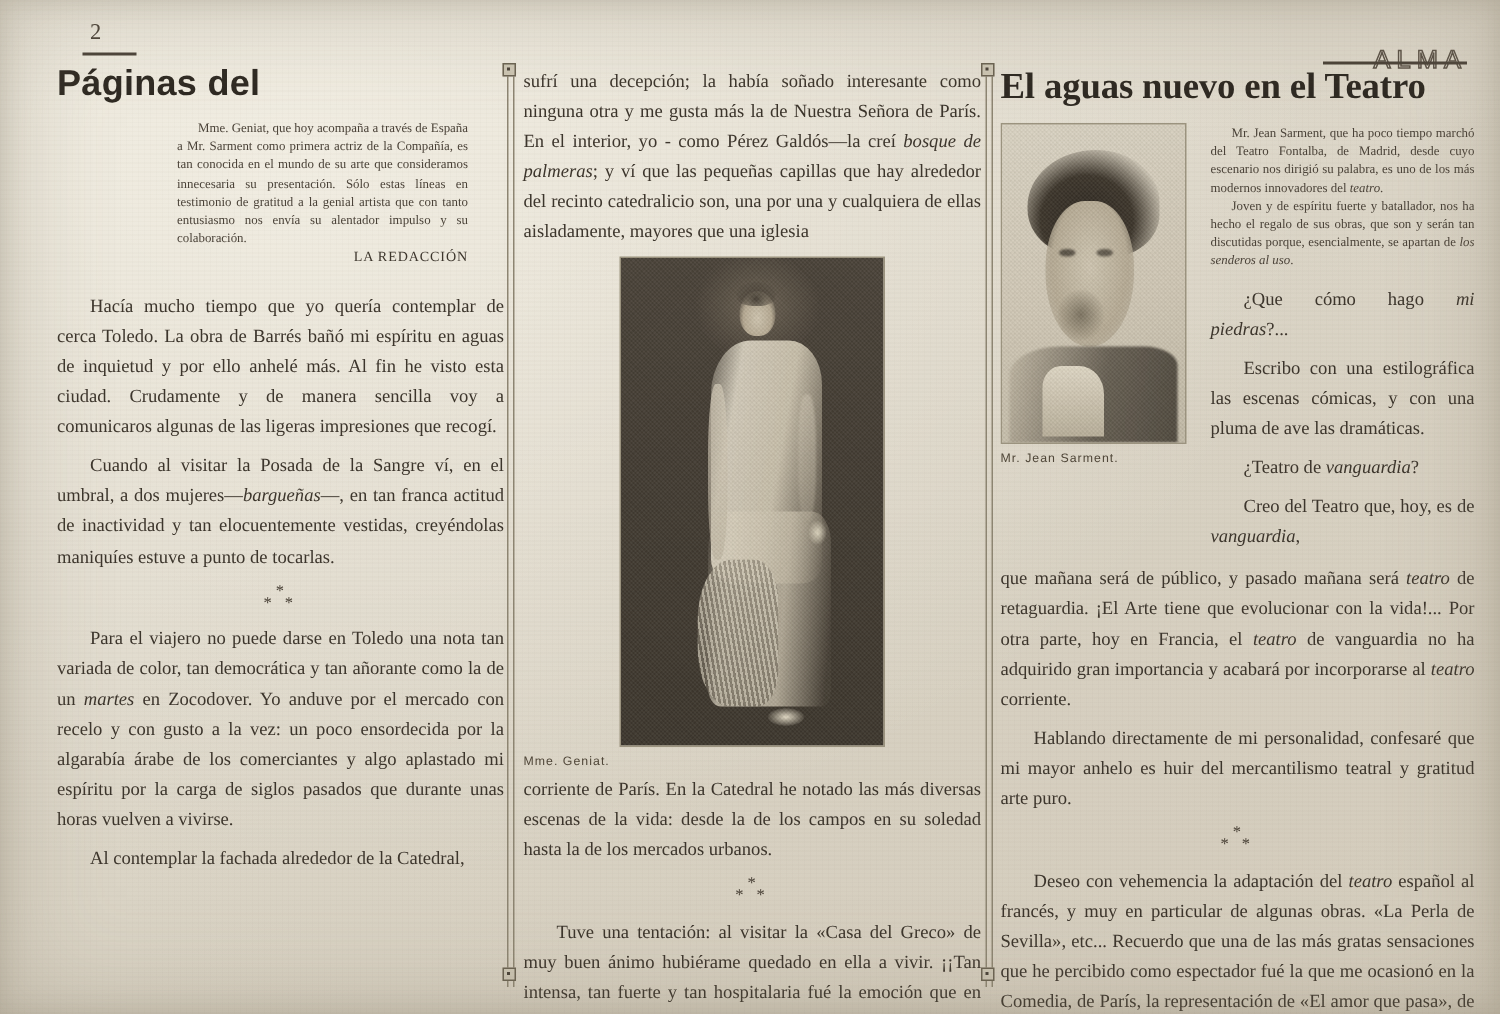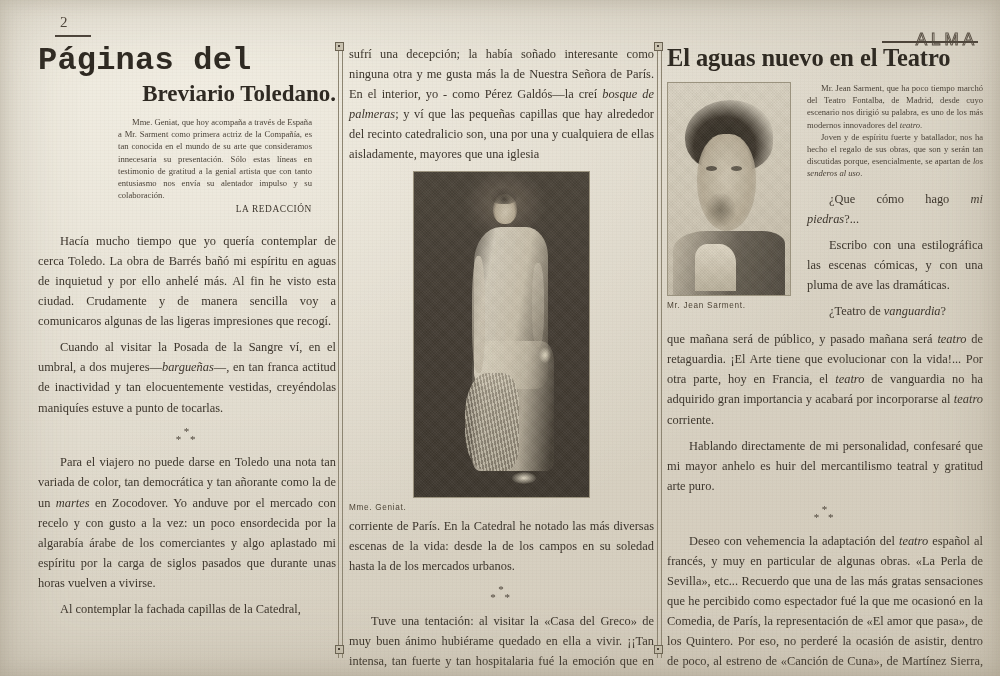--- a/index.html
+++ b/index.html
@@ -47,22 +47,22 @@
   .rule-dbl{position:absolute;top:44px;height:614px;width:5px;}
   .rule-dbl i{position:absolute;top:0;bottom:0;width:0;border-left:1.1px solid #8d8572;display:block;}
   .rule-dbl i.a{left:0;}
   .rule-dbl i.b{left:4px;}
 
   .regmark{position:absolute;width:7px;height:7px;border:1.2px solid #6b6352;background:#cdc6b4;}
   .regmark:after{content:"";position:absolute;left:1.5px;top:1.5px;width:2px;height:2px;background:#4a4238;}
 
   
   .hl-1{
-    font-family:Liberation Mono, monospace;font-weight:bold;
-    font-size:32px;letter-spacing:.2px;color:#2e2922;
+    font-family:Liberation Sans, sans-serif;font-weight:bold;
+    font-size:24px;letter-spacing:.2px;color:#2e2922;
   }
   .hl-2{
     font-family:"Liberation Serif", serif;font-weight:bold;
     font-size:23px;color:#2e2922;text-align:right;
   }
   .hl-right{
     font-family:"Liberation Serif", serif;font-weight:bold;
     font-size:24.5px;color:#2e2922;letter-spacing:-.1px;white-space:nowrap;
   }
 
@@ -182,38 +182,37 @@
       <i class="b"></i>
     </div>
 
   <div class="regmark" style="left:335px;top:42px;"></div>
   <div class="regmark" style="left:654px;top:42px;"></div>
   <div class="regmark" style="left:335px;top:645px;"></div>
   <div class="regmark" style="left:654px;top:645px;"></div>
 
   <div class="col col-left" style="top:42px;">
     <div class="hl-1">Páginas del</div>
-    <div class="hl-2" style="margin-top:2px;">Breviario Toledano.</div>
 
     <div class="small-intro" style="margin:9px 0 0 80px;width:194px;">
       <p>Mme. Geniat, que hoy acompaña a través de España a Mr. Sarment como primera actriz de la Compañía, es tan conocida en el mundo de su arte que consideramos innecesaria su presentación. Sólo estas líneas en testimonio de gratitud a la genial artista que con tanto entusiasmo nos envía su alentador impulso y su colaboración.</p>
       <div class="sig" style="font-variant:normal;font-size:9.4px;margin-top:2px;">LA REDACCIÓN</div>
     </div>
 
     <div class="body" style="margin-top:14px;">
       <p>Hacía mucho tiempo que yo quería contemplar de cerca Toledo. La obra de Barrés bañó mi espíritu en aguas de inquietud y por ello anhelé más. Al fin he visto esta ciudad. Crudamente y de manera sencilla voy a comunicaros algunas de las ligeras impresiones que recogí.</p>
       <p>Cuando al visitar la Posada de la Sangre ví, en el umbral, a dos mujeres—<i>bargueñas</i>—, en tan franca actitud de inactividad y tan elocuentemente vestidas, creyéndolas maniquíes estuve a punto de tocarlas.</p>
 
       <div class="aster">
         <span class="top">*</span>
         <span>* *</span>
       </div>
 
       <p>Para el viajero no puede darse en Toledo una nota tan variada de color, tan democrática y tan añorante como la de un <i>martes</i> en Zocodover. Yo anduve por el mercado con recelo y con gusto a la vez: un poco ensordecida por la algarabía árabe de los comerciantes y algo aplastado mi espíritu por la carga de siglos pasados que durante unas horas vuelven a vivirse.</p>
-      <p>Al contemplar la fachada capillas de la Catedral,</p>
+      <p>Al contemplar la fachada alrededor de la Catedral,</p>
     </div>
   </div>
 
   <div class="col col-mid" style="top:44px;">
     <div class="body">
       <p class="noind">sufrí una decepción; la había soñado interesante como ninguna otra y me gusta más la de Nuestra Señora de París. En el interior, yo - como Pérez Galdós—la creí <i>bosque de palmeras</i>; y ví que las pequeñas capillas que hay alrededor del recinto catedralicio son, una por una y cualquiera de ellas aisladamente, mayores que una iglesia</p>
     </div>
 
     <div class="figure">
       <div class="photo photo-geniat">
@@ -264,20 +263,21 @@
 
       <div class="small-intro" style="margin-left:140px;">
         <p>Mr. Jean Sarment, que ha poco tiempo marchó del Teatro Fontalba, de Madrid, desde cuyo escenario nos dirigió su palabra, es uno de los más modernos innovadores del <i>teatro</i>.</p>
         <p style="margin-top:0;">Joven y de espíritu fuerte y batallador, nos ha hecho el regalo de sus obras, que son y serán tan discutidas porque, esencialmente, se apartan de <i>los senderos al uso</i>.</p>
       </div>
 
       <div class="body" style="margin-left:140px;margin-top:9px;">
         <p>¿Que cómo hago <i>mi piedras</i>?...</p>
         <p>Escribo con una estilográfica las escenas cómicas, y con una pluma de ave las dramáticas.</p>
         <p>¿Teatro de <i>vanguardia</i>?</p>
+        <p>Creo del Teatro que, hoy, es de <i>vanguardia</i>,</p>
       </div>
     </div>
 
     <div class="body" style="margin-top:2px;">
       <p class="noind">que mañana será de público, y pasado mañana será <i>teatro</i> de retaguardia. ¡El Arte tiene que evolucionar con la vida!... Por otra parte, hoy en Francia, el <i>teatro</i> de vanguardia no ha adquirido gran importancia y acabará por incorporarse al <i>teatro</i> corriente.</p>
       <p>Hablando directamente de mi personalidad, confesaré que mi mayor anhelo es huir del mercantilismo teatral y gratitud arte puro.</p>
 
       <div class="aster">
         <span class="top">*</span>
         <span>* *</span>

